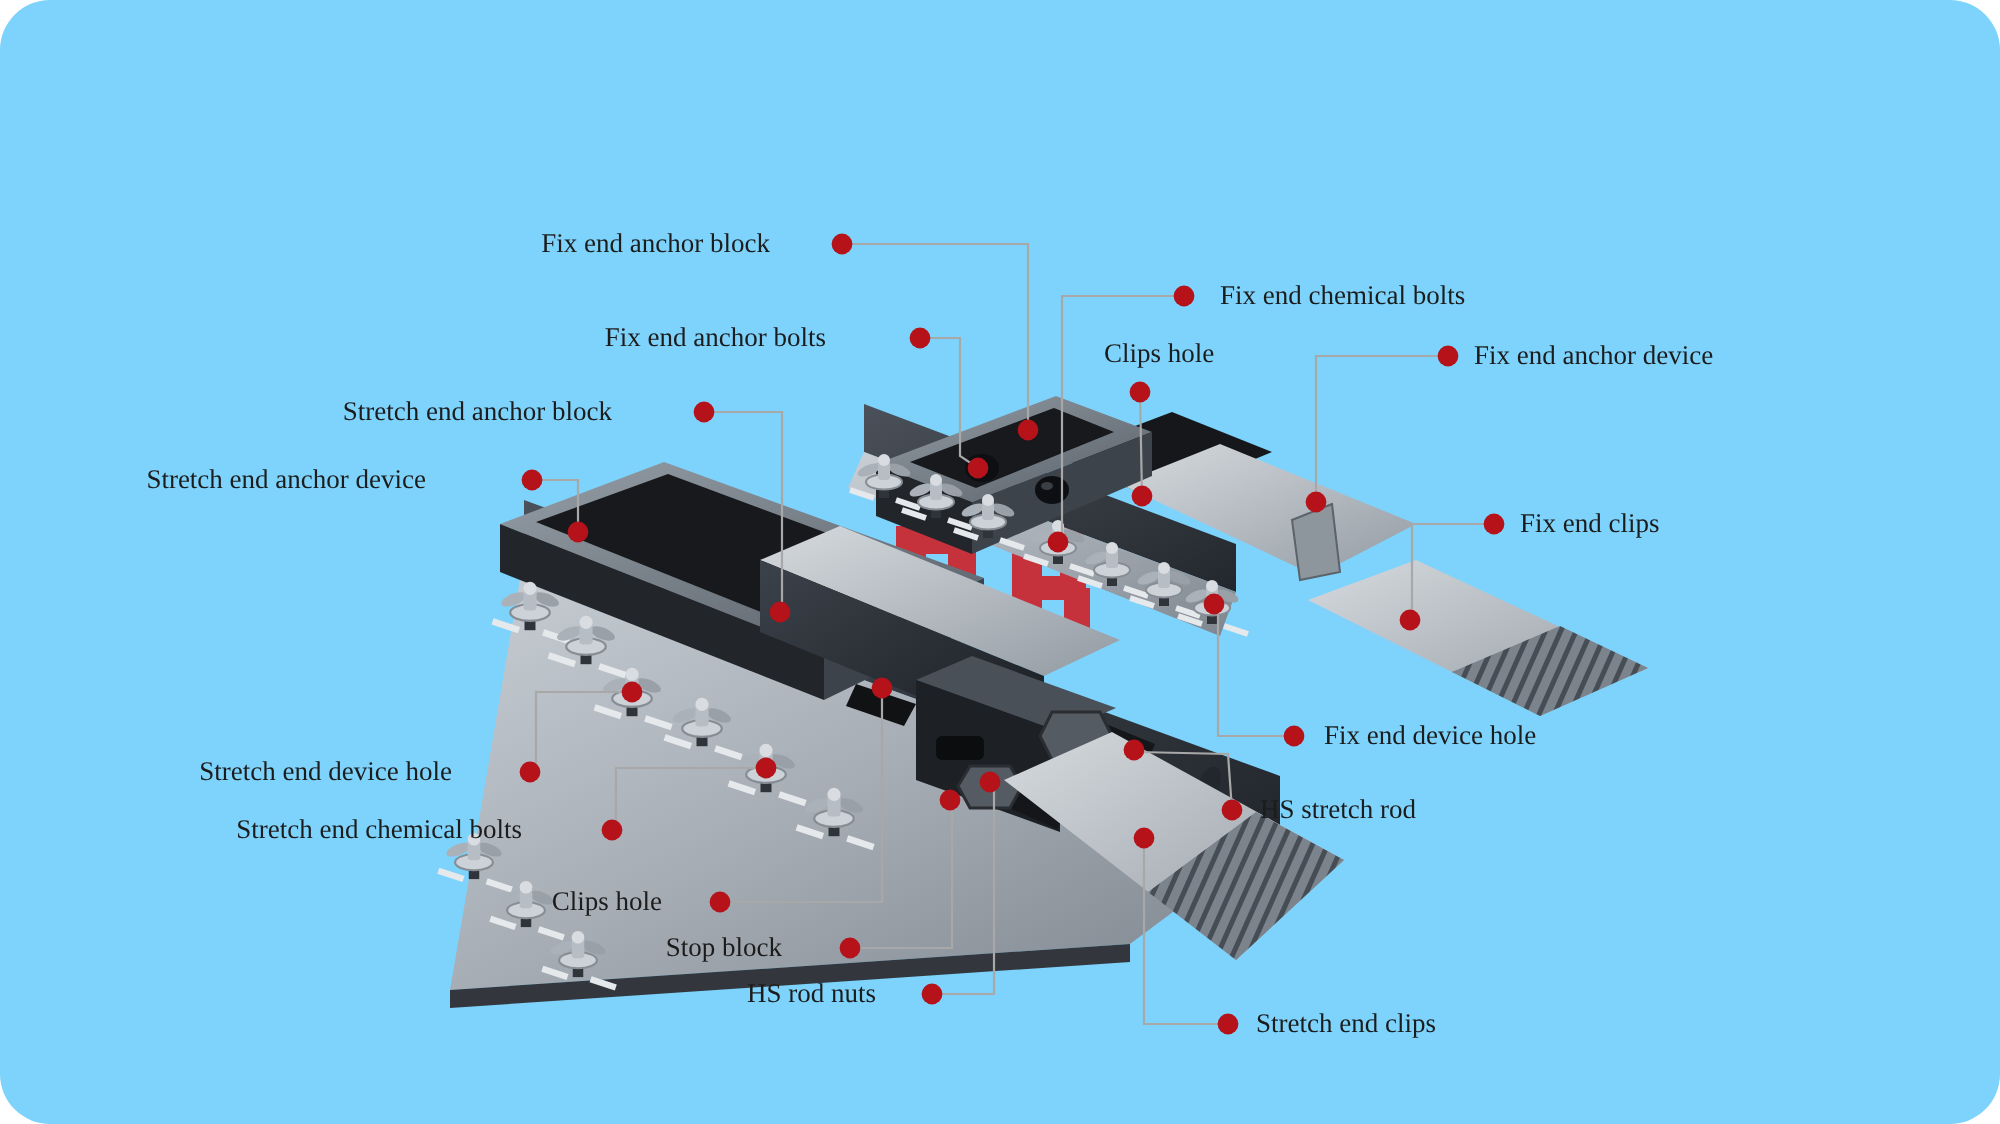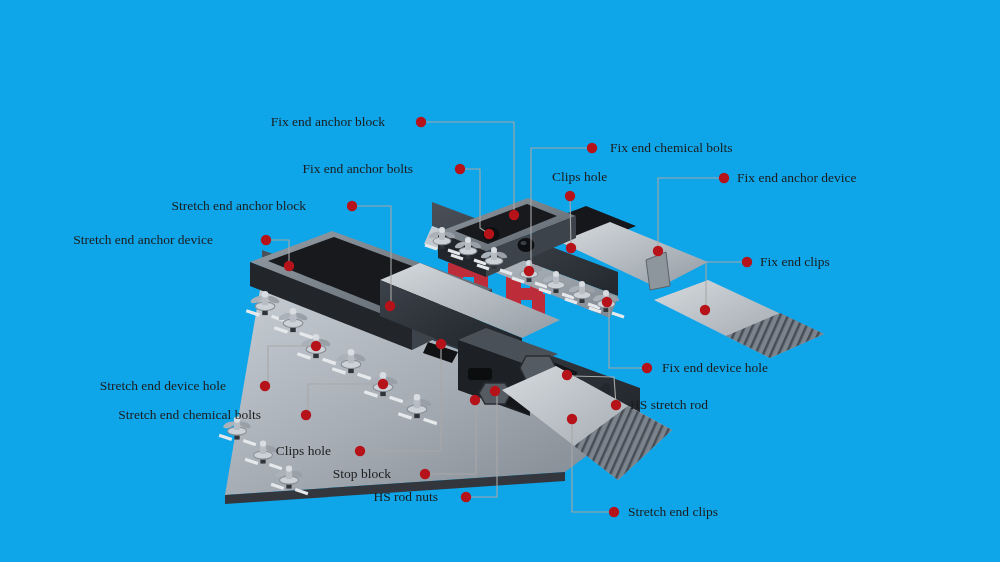--- a/index.html
+++ b/index.html
@@ -1,21 +1,22 @@
 <!DOCTYPE html>
 <html><head>
 <meta charset="utf-8">
 <style>
   html,body{margin:0;padding:0;background:#ffffff;}
   .stage{
     position:relative;
     width:1000px;height:562px;
-    background:#0ea5e9;
+    background:#7dd3fc;
     overflow:hidden;
     font-family:"Liberation Serif","DejaVu Serif",serif;
+    border-radius:25px;
   }
   svg{position:absolute;left:0;top:0;}
   .callout-label{
     font-family:"Liberation Serif","DejaVu Serif",serif;
     font-size:13.5px;
     fill:#1c1c1c;
   }
 </style>
 </head>
 <body>

